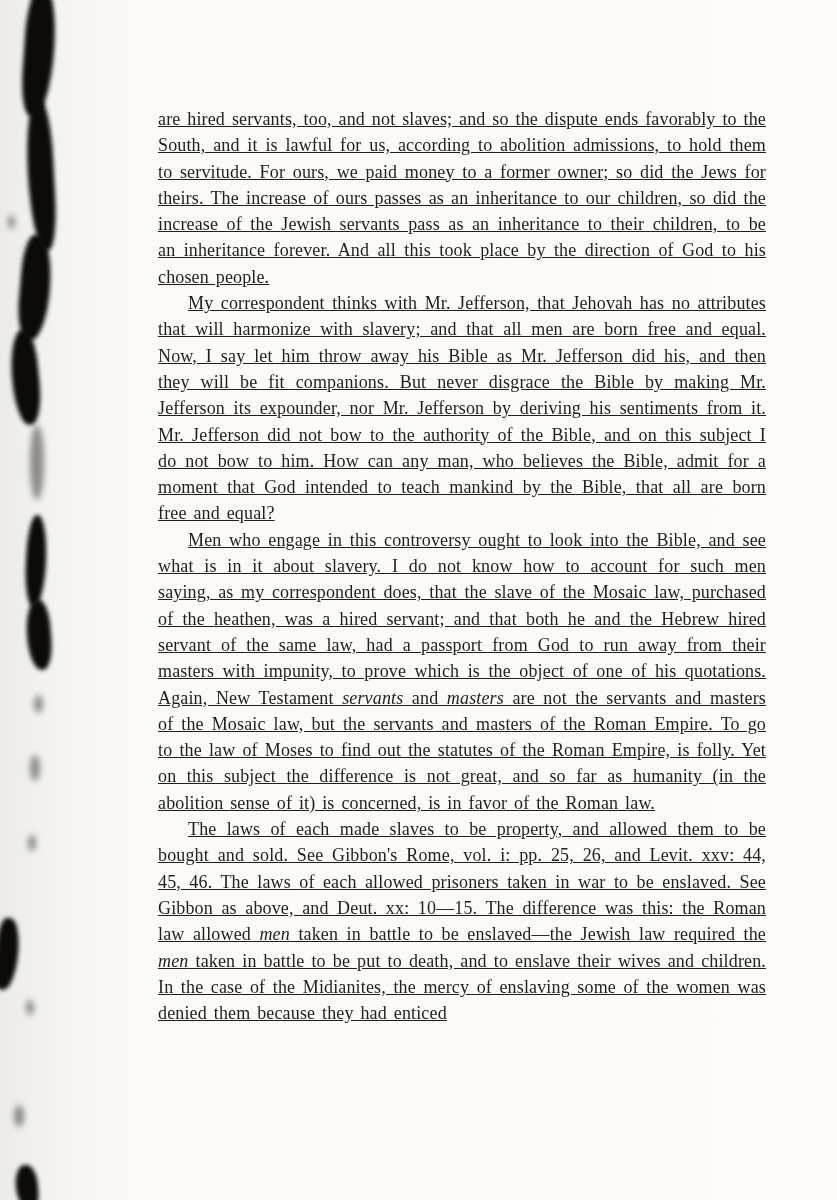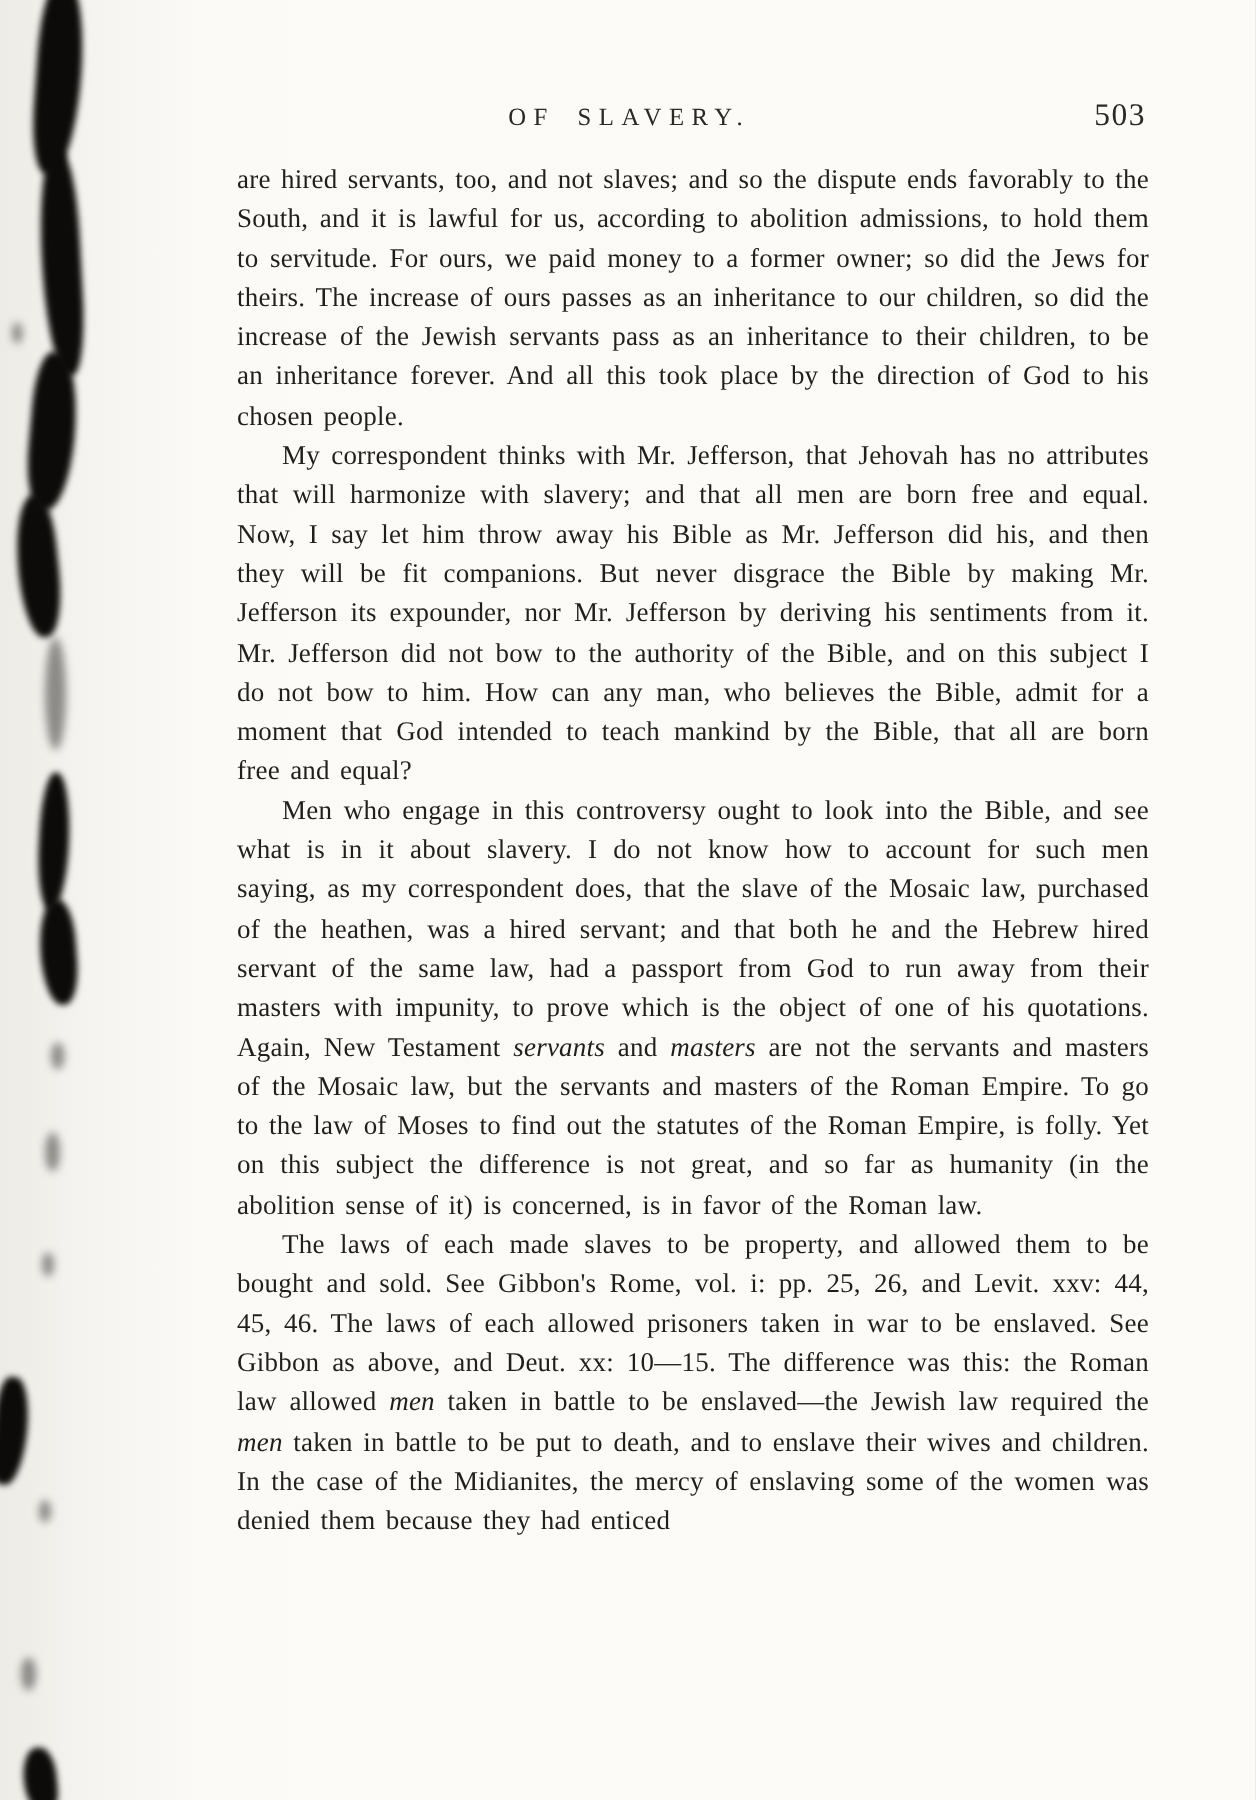--- a/index.html
+++ b/index.html
@@ -54,20 +54,21 @@
     width: 608px;
     font-size: 18px;
     line-height: 26.3px;
     text-align: justify;
   }
   .para {
     margin: 0;
     text-indent: 30px;
     word-spacing: 2.2px;
     letter-spacing: 0.15px;
+    text-decoration: underline;
   }
   .para.no-indent { text-indent: 0; }
   .para i { font-style: italic; }
 
   
   .scan-edge {
     position: absolute;
     left: 0; top: 0;
     width: 120px;
     height: 1200px;
@@ -96,24 +97,20 @@
     <div class="smudge light" style="left:34px; top:695px; width:9px; height:18px; border-radius:50%;"></div>
     <div class="smudge light" style="left:30px; top:755px; width:10px; height:26px; border-radius:50%;"></div>
     <div class="smudge light" style="left:28px; top:835px; width:8px; height:16px; border-radius:50%;"></div>
     <div class="smudge" style="left:-4px; top:918px; width:22px; height:72px; border-radius:40% 60% 60% 40%; transform:rotate(6deg);"></div>
     <div class="smudge light" style="left:26px; top:1000px; width:8px; height:15px; border-radius:50%;"></div>
     <div class="smudge light" style="left:14px; top:1105px; width:10px; height:22px; border-radius:50%;"></div>
     <div class="smudge" style="left:16px; top:1165px; width:22px; height:45px; border-radius:50% 50% 40% 60%; transform:rotate(-5deg);"></div>
     <div class="smudge light" style="left:8px; top:215px; width:7px; height:14px; border-radius:50%;"></div>
   </div>
 
-  <div class="header">
-    <span class="running-title">OF SLAVERY.</span>
-    <span class="page-number">503</span>
-  </div>
 
   <div class="text-block">
     <p class="para no-indent"><span>are hired servants, too, and not slaves; and so the dispute ends favorably to the South, and it is lawful for us, according to abolition admissions, to hold them to servitude. For ours, we paid money to a former owner; so did the Jews for theirs. The increase of ours passes as an inheritance to our children, so did the increase of the Jewish servants pass as an inheritance to their children, to be an inheritance forever. And all this took place by the direction of God to his chosen people.</span></p>
     <p class="para"><span>My correspondent thinks with Mr. Jefferson, that Jehovah has no attributes that will harmonize with slavery; and that all men are born free and equal. Now, I say let him throw away his Bible as Mr. Jefferson did his, and then they will be fit companions. But never disgrace the Bible by making Mr. Jefferson its expounder, nor Mr. Jefferson by deriving his sentiments from it. Mr. Jefferson did not bow to the authority of the Bible, and on this subject I do not bow to him. How can any man, who believes the Bible, admit for a moment that God intended to teach mankind by the Bible, that all are born free and equal?</span></p>
     <p class="para"><span>Men who engage in this controversy ought to look into the Bible, and see what is in it about slavery. I do not know how to account for such men saying, as my correspondent does, that the slave of the Mosaic law, purchased of the heathen, was a hired servant; and that both he and the Hebrew hired servant of the same law, had a passport from God to run away from their masters with impunity, to prove which is the object of one of his quotations. Again, New Testament </span><i>servants</i><span> and </span><i>masters</i><span> are not the servants and masters of the Mosaic law, but the servants and masters of the Roman Empire. To go to the law of Moses to find out the statutes of the Roman Empire, is folly. Yet on this subject the difference is not great, and so far as humanity (in the abolition sense of it) is concerned, is in favor of the Roman law.</span></p>
     <p class="para"><span>The laws of each made slaves to be property, and allowed them to be bought and sold. See Gibbon's Rome, vol. i: pp. 25, 26, and Levit. xxv: 44, 45, 46. The laws of each allowed prisoners taken in war to be enslaved. See Gibbon as above, and Deut. xx: 10—15. The difference was this: the Roman law allowed </span><i>men</i><span> taken in battle to be enslaved—the Jewish law required the </span><i>men</i><span> taken in battle to be put to death, and to enslave their wives and children. In the case of the Midianites, the mercy of enslaving some of the women was denied them because they had enticed</span></p>
   </div>
 
 </div>
 

